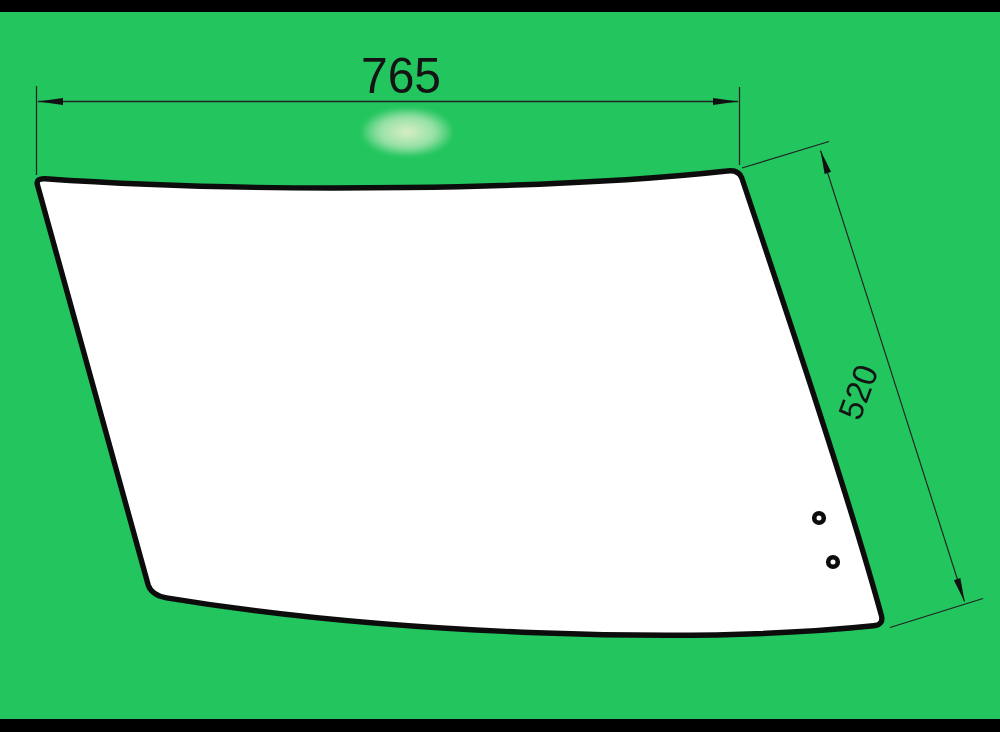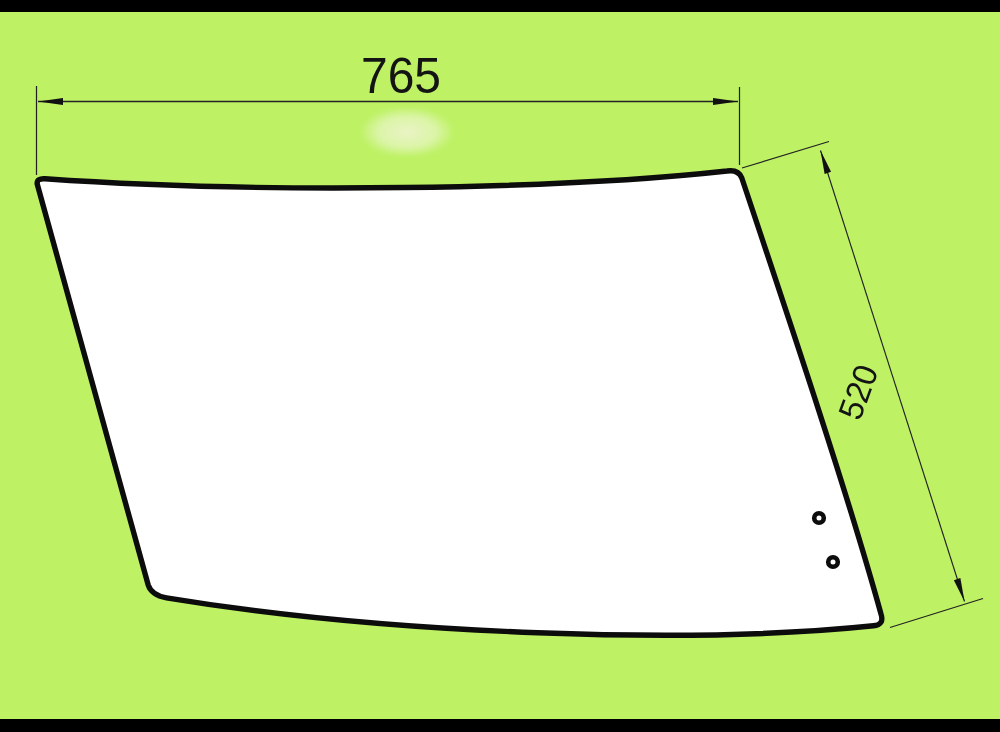--- a/index.html
+++ b/index.html
@@ -1,19 +1,19 @@
 <!DOCTYPE html>
 <html><head>
 <meta charset="utf-8">
 <style>
   html,body{margin:0;padding:0;background:#fff;}
   .canvas{
     position:relative;
     width:1000px;height:732px;
-    background:#bef264;
+    background:#22c55e;
     overflow:hidden;
     font-family:"Liberation Sans", sans-serif;
   }
   .letterbox{
     position:absolute;left:0;width:1000px;background:#000;
   }
   .letterbox.top{top:0;height:12px;}
   .letterbox.bottom{bottom:0;height:13px;}
   svg.drawing{position:absolute;left:0;top:0;}
   .dim-label{

